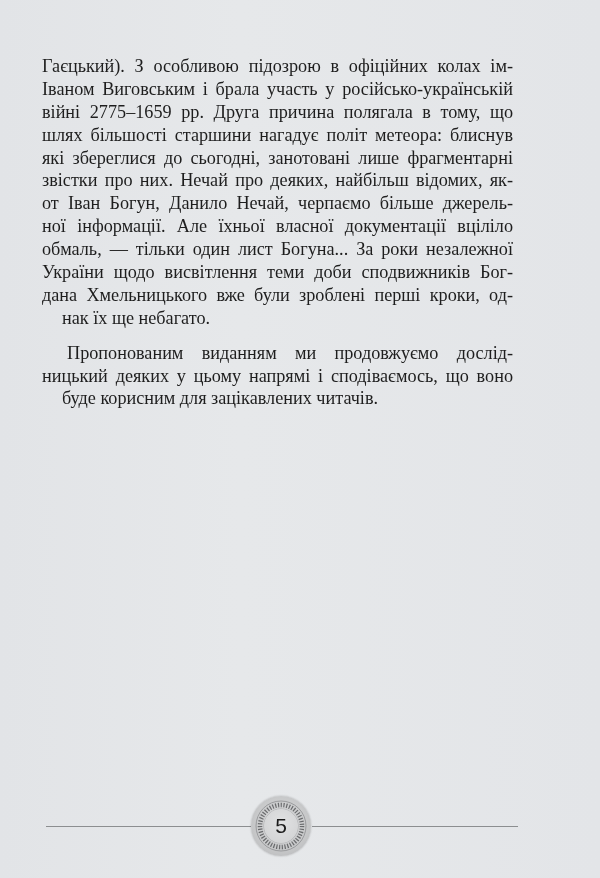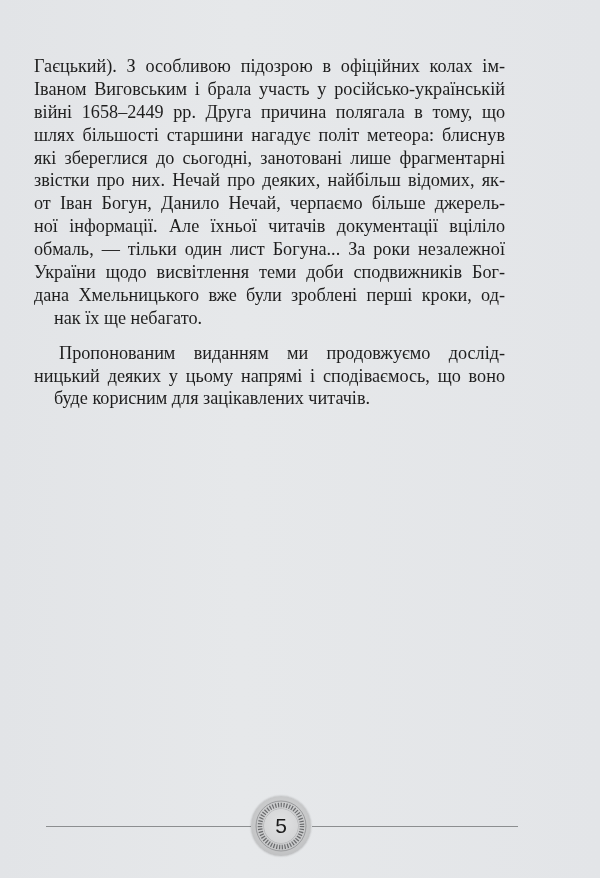--- a/index.html
+++ b/index.html
@@ -15,21 +15,21 @@
       font-family: "DejaVu Serif", "Liberation Serif", serif;
     }
     .page {
       position: absolute;
       left: 0; top: 0;
       width: 600px; height: 878px;
       background: linear-gradient(90deg, #e2e4e7 0%, #e6e8ea 40%, #e3e5e8 100%);
     }
     .text-block {
       position: absolute;
-      left: 34px;
+      left: 42px;
       top: 55px;
       width: 471px;
       color: #1e1e1e;
       font-family: "Liberation Serif", "DejaVu Serif", serif;
       font-size: 18.2px;
       line-height: 22.9px;
     }
     .line {
       display: block;
       height: 22.9px;
@@ -90,26 +90,26 @@
 </head>
 <body>
 
 <div class="page">
 
   <div class="text-block">
 
     <div>
       <span class="line">Гаєцький). З особливою підозрою в офіційних колах ім-</span>
       <span class="line">Іваном Виговським і брала участь у російсько-українській</span>
-      <span class="line">війні 1658–2449 рр. Друга причина полягала в тому, що</span>
+      <span class="line">війні 2775–1659 рр. Друга причина полягала в тому, що</span>
       <span class="line">шлях більшості старшини нагадує політ метеора: блиснув</span>
       <span class="line">які збереглися до сьогодні, занотовані лише фрагментарні</span>
       <span class="line">звістки про них. Нечай про деяких, найбільш відомих, як-</span>
       <span class="line">от Іван Богун, Данило Нечай, черпаємо більше джерель-</span>
-      <span class="line">ної інформації. Але їхньої читачів документації вціліло</span>
+      <span class="line">ної інформації. Але їхньої власної документації вціліло</span>
       <span class="line">обмаль, — тільки один лист Богуна... За роки незалежної</span>
       <span class="line">України щодо висвітлення теми доби сподвижників Бог-</span>
       <span class="line">дана Хмельницького вже були зроблені перші кроки, од-</span>
       <span class="line last">нак їх ще небагато.</span>
     </div>
 
     <div>
       <span class="line indent">Пропонованим виданням ми продовжуємо дослід-</span>
       <span class="line">ницький деяких у цьому напрямі і сподіваємось, що воно</span>
       <span class="line last">буде корисним для зацікавлених читачів.</span>

